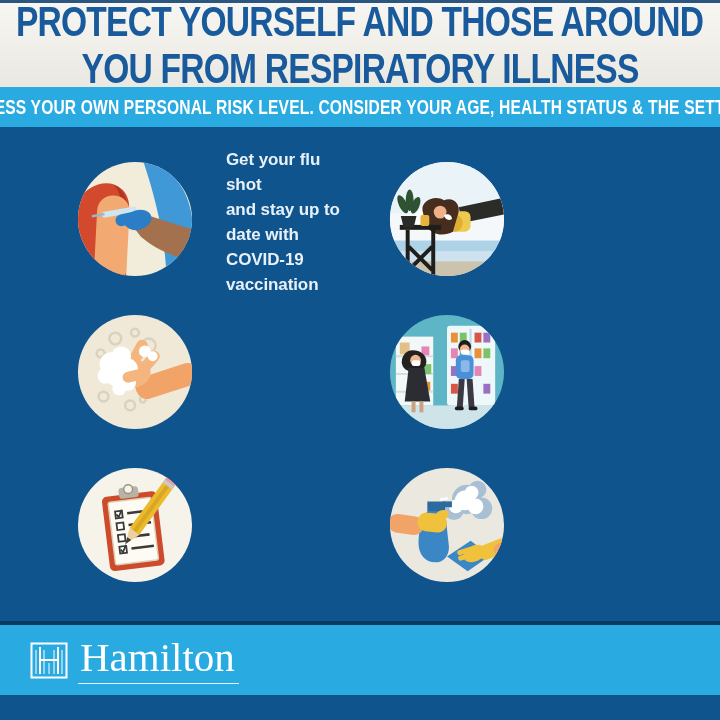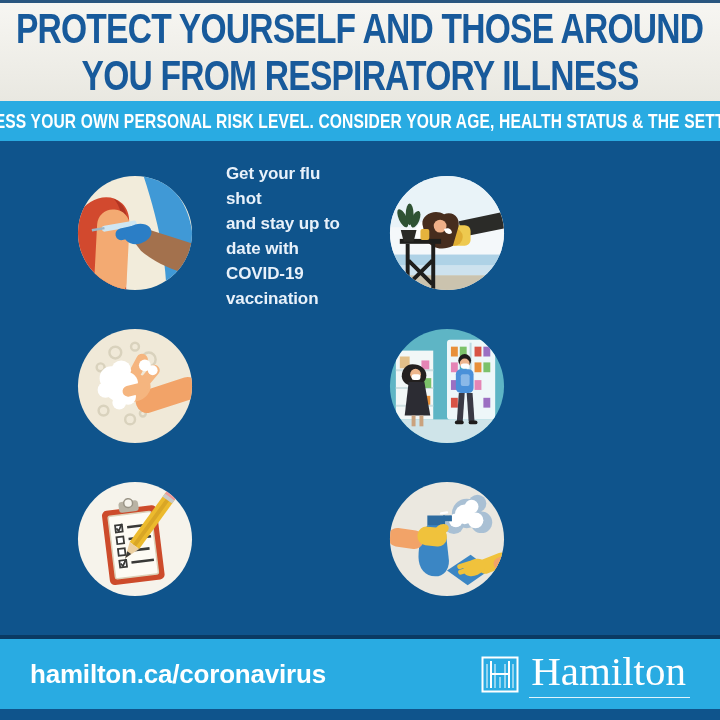--- a/index.html
+++ b/index.html
@@ -4,21 +4,21 @@
 <style>
   * { margin:0; padding:0; box-sizing:border-box; }
   html,body { background:#222; }
   .page {
     width:720px; height:720px; margin:0 auto; overflow:hidden; position:relative;
     font-family:"Liberation Sans", sans-serif; background:#0f548c;
   }
   .top-line { height:3px; background:#2a567f; }
   
   .header {
-    height:98px; background:linear-gradient(#f7f6f2, #e9e8e1);
+    height:84px; background:linear-gradient(#f7f6f2, #e9e8e1);
     display:flex; flex-direction:column; align-items:center; justify-content:center;
   }
   .title-line {
     font-size:42px; font-weight:700; color:#185a9b; line-height:47px;
     letter-spacing:-1px; white-space:nowrap; transform:scaleX(0.80); transform-origin:center;
   }
   
   .banner {
     height:40px; background:#29abe2; display:flex; align-items:center; justify-content:center;
   }
@@ -311,21 +311,20 @@
           <rect x="108" y="78" width="18" height="16" rx="6" fill="#f2a368" transform="rotate(-22 116 86)"></rect>
         </g>
       </svg>
     </div>
 
   </div>
 
   <div class="divider"></div>
 
   <div class="footer">
-    <a class="footer-url" href="#">hamilton.ca/coronavirus</a>
     <div class="logo">
       <svg class="logo-icon" viewBox="0 0 38 37">
         <rect x="1.5" y="1.5" width="35" height="34" fill="none" stroke="#ffffff" stroke-width="2"></rect>
         <g stroke="#ffffff" stroke-width="2" fill="none">
           <line x1="10" y1="5" x2="10" y2="32"></line>
           <line x1="28" y1="5" x2="28" y2="32"></line>
           <line x1="10" y1="18" x2="28" y2="18"></line>
         </g>
         <g stroke="#ffffff" stroke-width="1" fill="none">
           <line x1="6" y1="8" x2="6" y2="32"></line>

